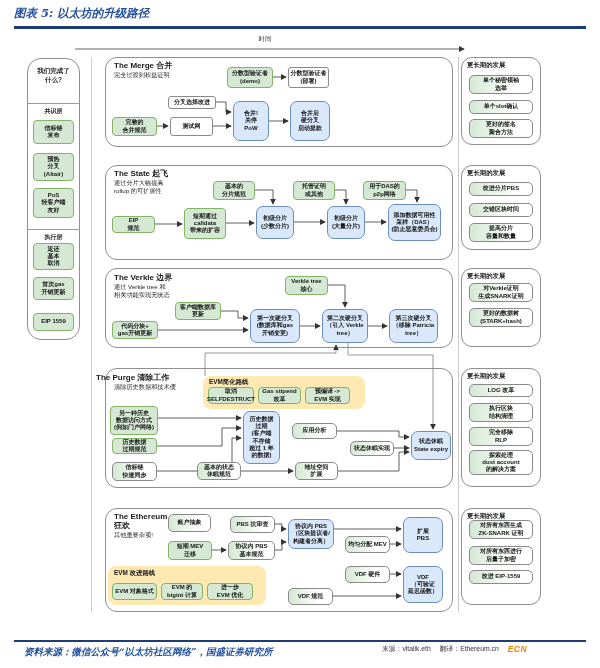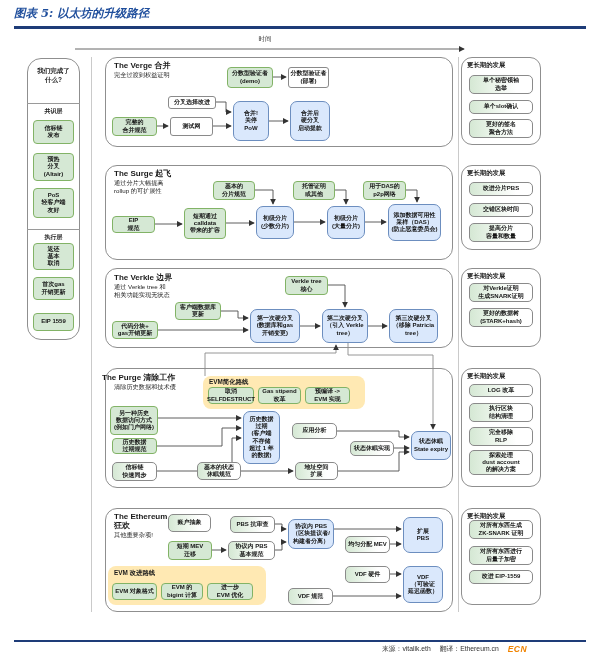--- a/index.html
+++ b/index.html
@@ -55,35 +55,35 @@
 
     <div class="panel" style="left:27px;top:28px;width:53px;height:282px;border-radius:14px;"></div>
     <div class="lp-title" style="left:27px;top:36px;width:53px;">我们完成了
 什么?</div>
     <div class="lp-div" style="left:27px;top:73px;width:53px;"></div>
     <div class="lp-group" style="left:27px;top:77px;width:53px;">共识层</div>
     <div class="lp-div" style="left:27px;top:199px;width:53px;"></div>
     <div class="lp-group" style="left:27px;top:203px;width:53px;">执行层</div>
 
     <div class="section" style="left:105px;top:27px;width:348px;height:90px;"></div>
-    <div class="sec-title" style="left:114px;top:31px;">The Verge 合并</div>
+    <div class="sec-title" style="left:114px;top:31px;">The Merge 合并</div>
     <div class="sec-sub" style="left:114px;top:41px;">完全过渡到权益证明</div>
 
     <div class="section" style="left:105px;top:135px;width:348px;height:95px;"></div>
-    <div class="sec-title" style="left:114px;top:139px;">The Surge 起飞</div>
+    <div class="sec-title" style="left:114px;top:139px;">The State 起飞</div>
     <div class="sec-sub" style="left:114px;top:149px;">通过分片大幅提高
 rollup 的可扩展性</div>
 
     <div class="section" style="left:105px;top:238px;width:348px;height:80px;"></div>
     <div class="sec-title" style="left:114px;top:243px;">The Verkle 边界</div>
     <div class="sec-sub" style="left:114px;top:253px;">通过 Verkle tree 和
 相关功能实现无状态</div>
 
     <div class="section" style="left:105px;top:338px;width:348px;height:120px;"></div>
-    <div class="sec-title" style="left:102px;top:343px;">The Purge 清除工作</div>
+    <div class="sec-title" style="left:96px;top:343px;">The Purge 清除工作</div>
     <div class="sec-sub" style="left:114px;top:353px;">清除历史数据和技术债</div>
     <div class="ygroup" style="left:203px;top:346px;width:162px;height:33px;"></div>
     <div class="yg-label" style="left:209px;top:348px;">EVM简化路线</div>
 
     <div class="section" style="left:105px;top:478px;width:348px;height:104px;"></div>
     <div class="sec-title" style="left:114px;top:482px;">The Ethereum
 狂欢</div>
     <div class="sec-sub" style="left:114px;top:501px;">其他重要杂项!</div>
     <div class="ygroup" style="left:108px;top:536px;width:158px;height:39px;"></div>
     <div class="yg-label" style="left:114px;top:539px;">EVM 改进路线</div>
@@ -292,13 +292,14 @@
 后量子加密</div>
       <div class="node t-f" style="left: 469px; top: 540px; width: 64px; height: 14px;">改进 EIP-1559</div>
     </div>
 
   <div class="credits">
     <span>来源：vitalik.eth</span>
     <span>翻译：Ethereum.cn</span>
     <span class="ecn-logo">ECN</span>
   </div>
   <div class="bottom-rule"></div>
+  <div class="footer-text">资料来源：微信公众号“以太坊社区网络”，国盛证券研究所</div>
 </div>
 
 </body></html>

